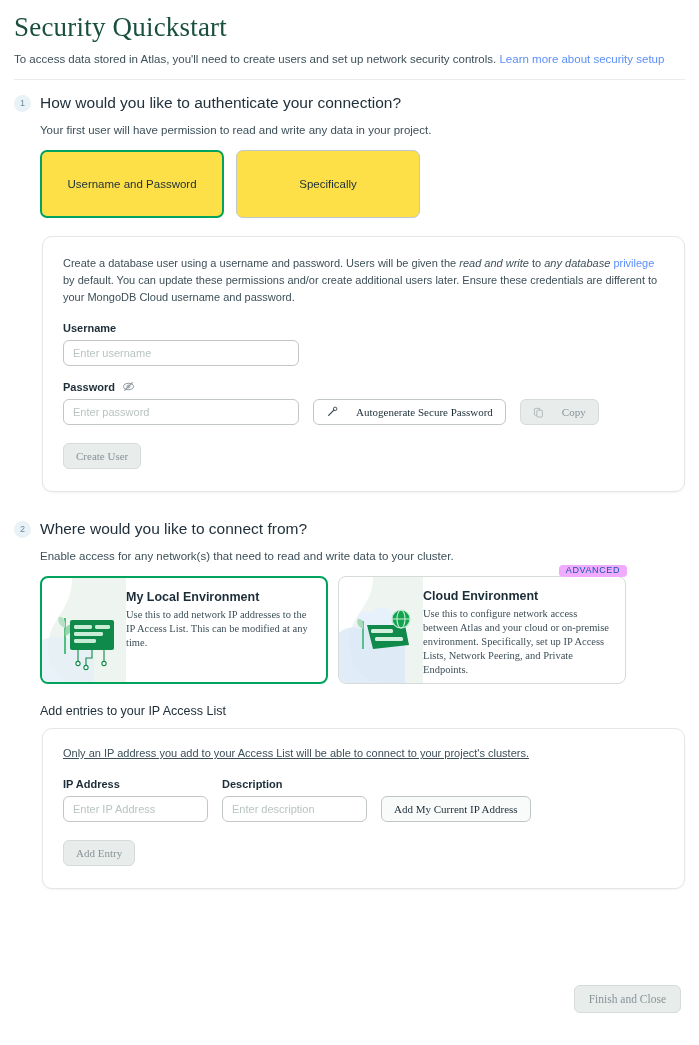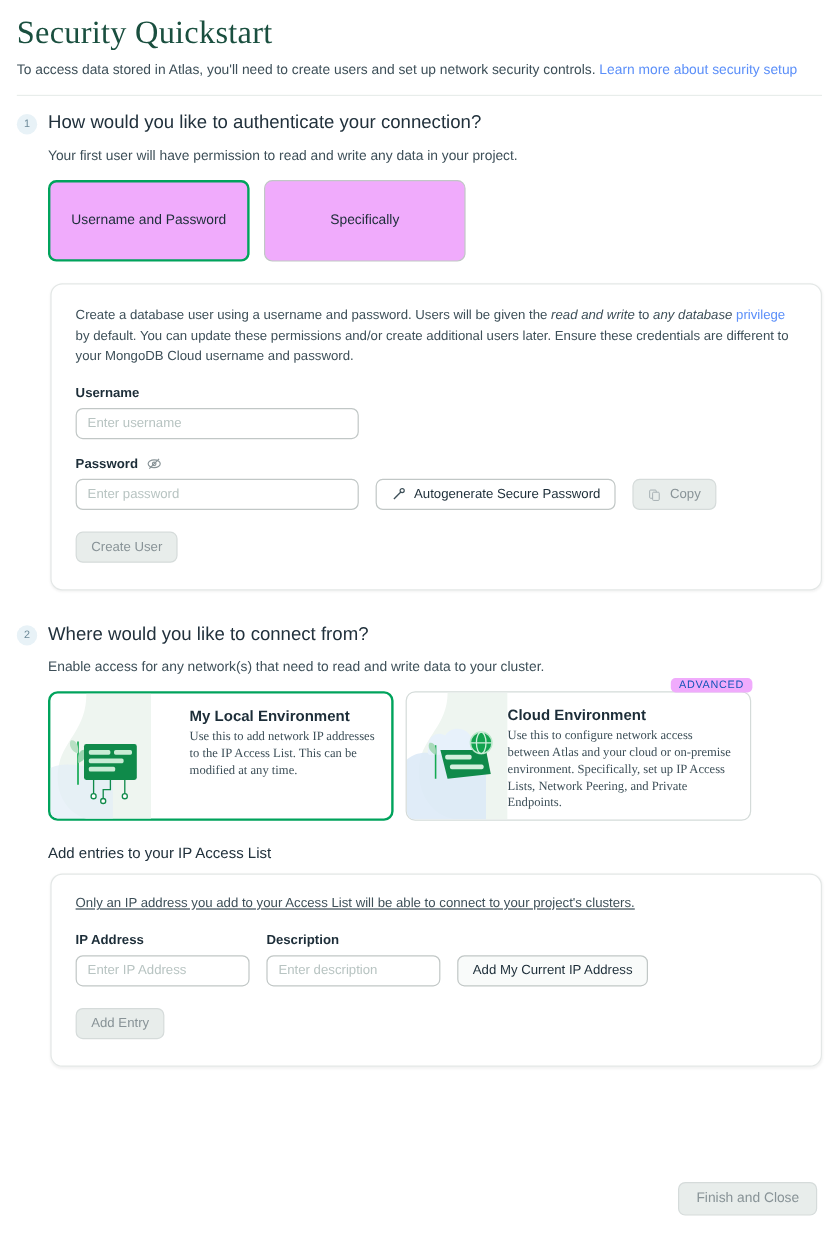--- a/index.html
+++ b/index.html
@@ -79,25 +79,25 @@
     padding: 12px 14px 0 40px;
   }
 
   
   .auth-cards {
     display: flex;
     gap: 12px;
     padding: 14px 14px 0 40px;
   }
   .auth-card {
-    width: 168px;
+    width: 184px;
     height: 68px;
     border: 1px solid #c1c7c6;
     border-radius: 7px;
-    background: #f0abfc;
+    background: #fde047;
     display: flex;
     align-items: center;
     justify-content: center;
     font-size: 11.5px;
     color: #1c2d38;
     box-sizing: border-box;
     cursor: pointer;
   }
   .auth-card.selected {
     border: 2px solid #00a35c;
@@ -151,26 +151,26 @@
 
   .row { display: flex; align-items: center; gap: 14px; }
   .mb14 { margin-bottom: 14px; }
 
   .btn {
     height: 26px;
     border: 1px solid #c1c7c6;
     border-radius: 6px;
     background: #fff;
     font-size: 11px;
-    font-family: Liberation Sans, sans-serif;
+    font-family: Liberation Serif, serif;
     color: #1c2d38;
     display: inline-flex;
     align-items: center;
     justify-content: center;
-    gap: 7px;
+    gap: 18px;
     padding: 0 12px;
     cursor: pointer;
     box-sizing: border-box;
   }
   .btn.disabled {
     background: #e8edeb;
     color: #889397;
     border-color: #d5dbda;
     cursor: default;
   }
@@ -190,21 +190,21 @@
     width: 288px;
     height: 108px;
     border: 1px solid #d4dbd9;
     border-radius: 8px;
     background: #fff;
     display: flex;
     overflow: hidden;
     box-sizing: border-box;
     cursor: pointer;
   }
-  .env-card.selected { border: 2px solid #00a35c; gap: 32px; }
+  .env-card.selected { border: 2px solid #00a35c; }
   .env-art {
     width: 84px;
     flex: 0 0 84px;
     position: relative;
   }
   .env-body {
     padding: 12px 12px 0 0;
     flex: 1 1 auto;
   }
   .env-title {

